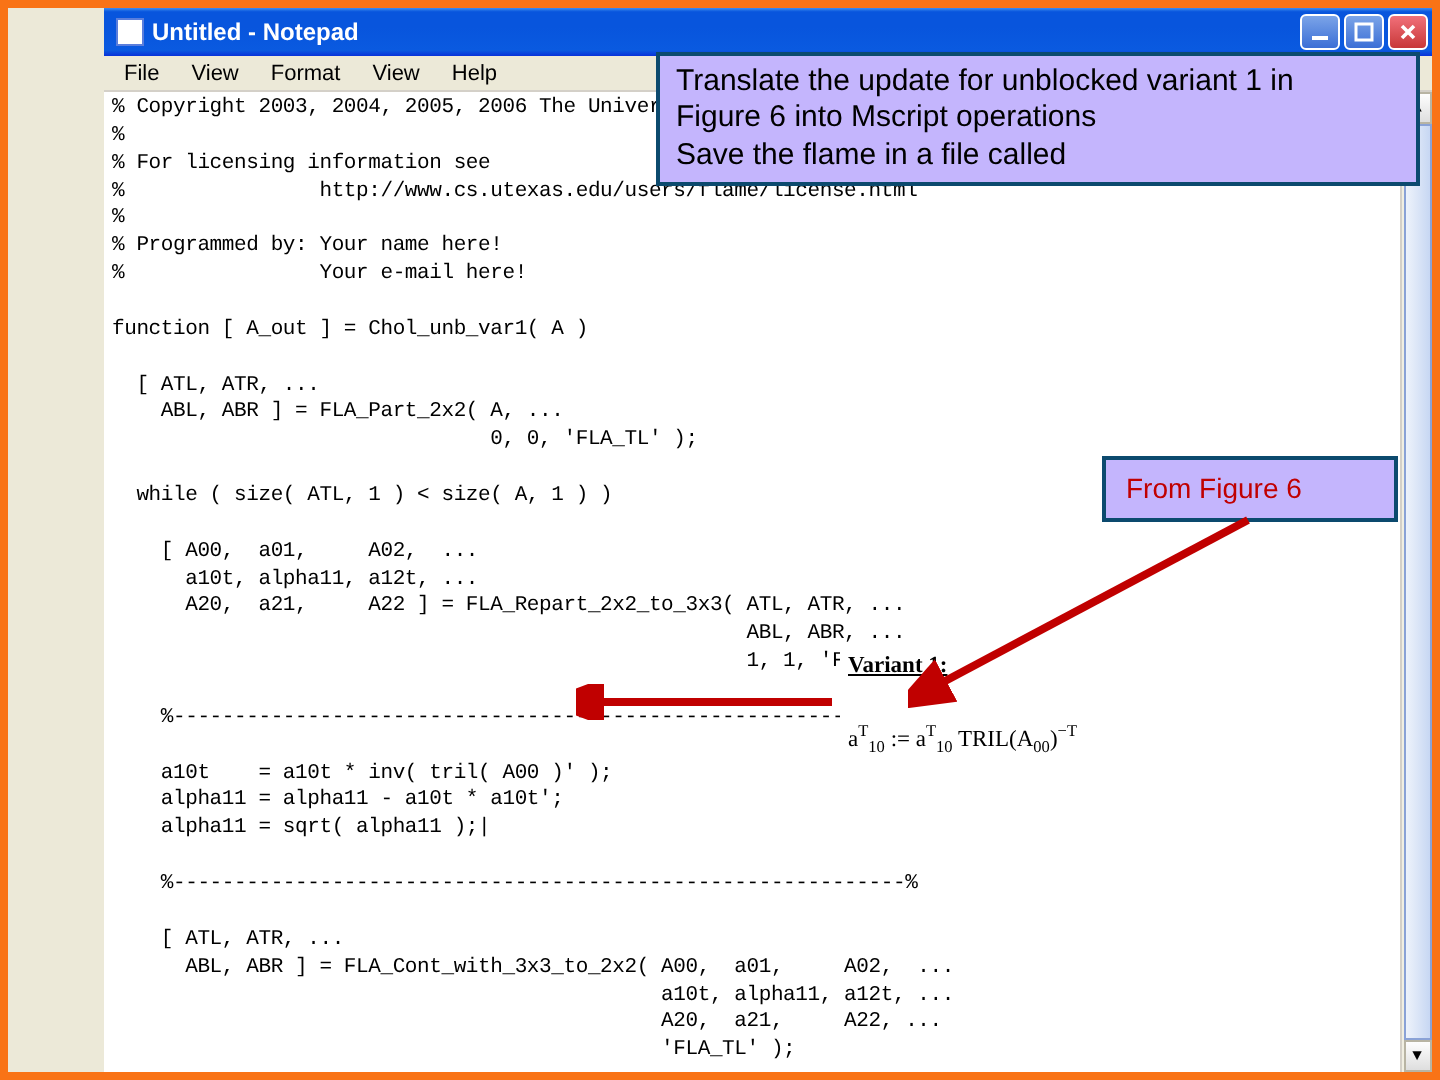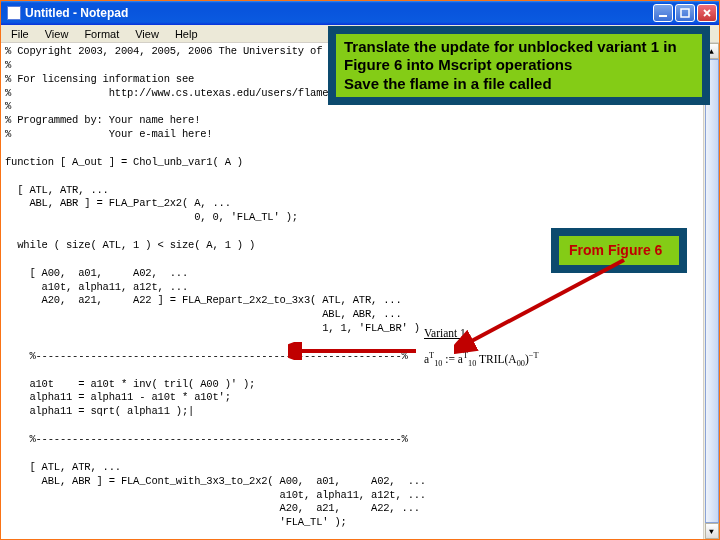--- a/index.html
+++ b/index.html
@@ -6,21 +6,22 @@
   body {
     width: 720px; height: 540px;
     font-family: "Courier New", monospace;
     background: #ece9d8;
     overflow: hidden;
     position: relative;
   }
   .window {
     width: 720px; height: 540px;
     display: flex; flex-direction: column;
-    border: 1px solid #f97316;
+    border: 4px solid #f97316;
+    padding-left: 48px;
   }
   .titlebar {
     height: 24px;
     background: linear-gradient(to bottom, #3c8cf0 0%, #0855dd 8%, #0855dd 40%, #0a5ae0 88%, #0831d9 100%);
     display: flex; align-items: center;
     padding: 0 2px 0 6px;
     color: #fff;
     font-family: Tahoma, sans-serif;
     font-size: 12px;
     font-weight: bold;
@@ -93,40 +94,40 @@
   }
   .vscroll .track { flex: 1; width: 14px; position: relative; }
   .vscroll .thumb {
     position: absolute; top: 0; left: 0; width: 14px; height: 100%;
     background: linear-gradient(to right,#eef3fb,#c7d7f3);
     border: 1px solid #8aa2d6;
   }
   
   .callout {
     position: absolute;
-    background: #84cc16;
-    border: 8px solid #0c4a6e;
+    background: #c4b5fd;
+    border: 2px solid #0c4a6e;
     font-family: Arial, sans-serif;
-    font-weight: bold;
+    font-weight: normal;
     padding: 4px 8px;
     line-height: 1.22;
   }
   .callout.main { top: 26px; left: 328px; width: 382px; font-size: 15px; }
-  .callout.fig6 { top: 228px; left: 551px; width: 136px; font-size: 14px; color: #c00000; padding: 6px 10px; }
+  .callout.fig6 { top: 228px; left: 551px; width: 148px; font-size: 14px; color: #c00000; padding: 6px 10px; }
   .formula-box {
     position: absolute;
     top: 324px; left: 420px;
     width: 148px;
     background: #fff;
     font-family: "Times New Roman", serif;
     font-size: 11.5px;
     line-height: 1.35;
     padding: 2px 4px;
   }
-  .formula-box .hdr { text-decoration: underline; margin-bottom: 8px; }
+  .formula-box .hdr { text-decoration: underline; margin-bottom: 18px; font-weight: bold; }
   .arrow-red {
     position: absolute;
     pointer-events: none;
   }
   .arrow-red.a1 { top: 244px; left: 454px; width: 190px; height: 110px; }
   .arrow-red.a2 { top: 342px; left: 288px; width: 132px; height: 18px; }
   sub, sup { font-size: 0.72em; }
 </style>
 </head>
 <body>

